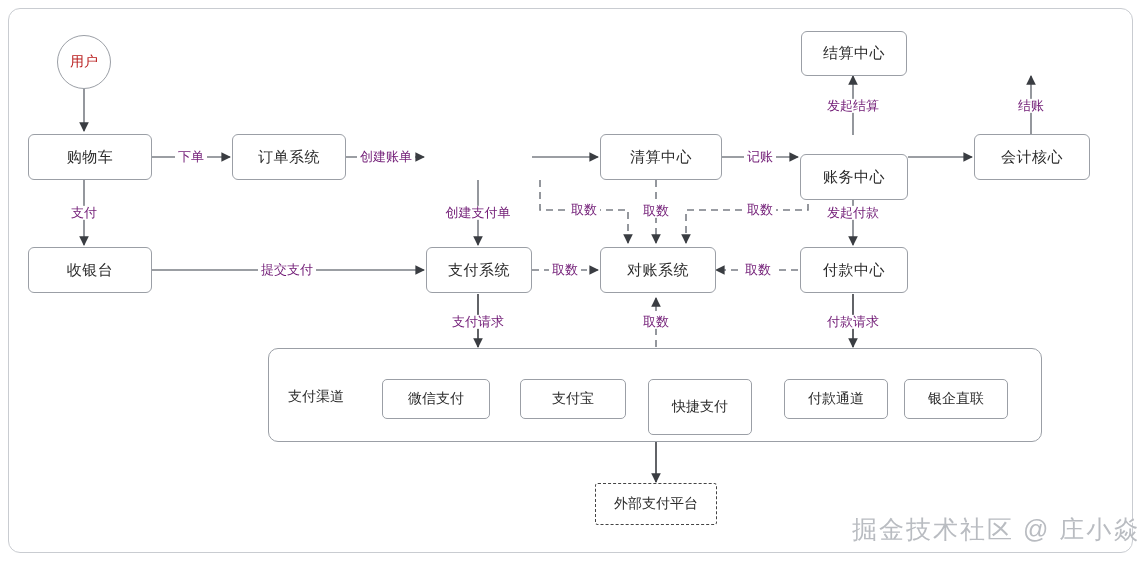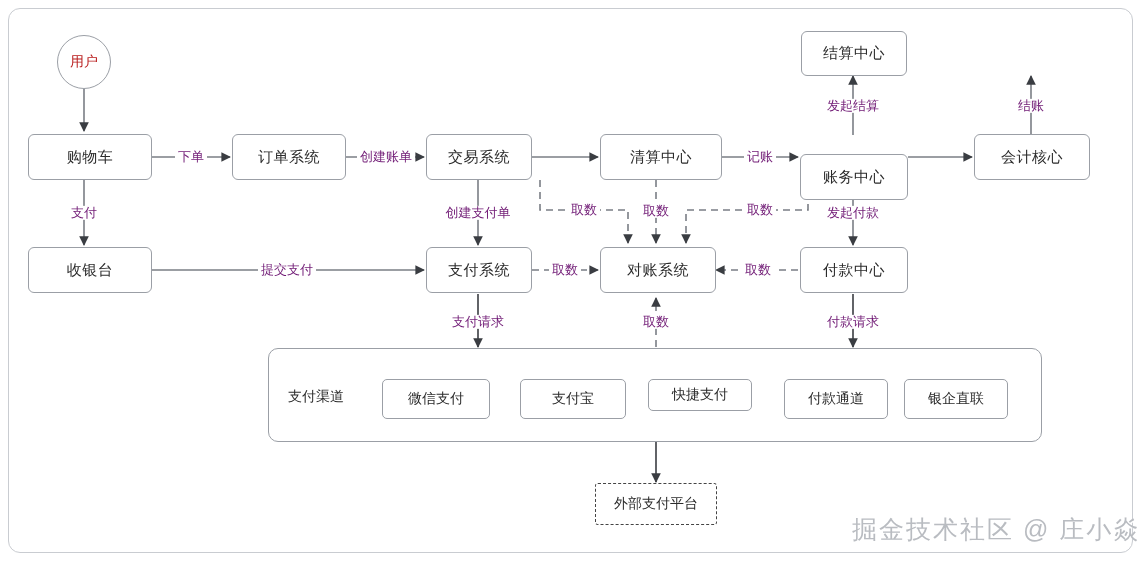--- a/index.html
+++ b/index.html
@@ -185,21 +185,20 @@
       <path d="M 656 347 L 656 298" marker-end="url(#arrowDash)"></path>
     </g>
   </svg>
 
   <div class="node-circle" style="left:57px; top:35px; width:54px; height:54px;">用户</div>
 
   <div class="node-box" style="left:28px; top:134px; width:124px; height:46px;">购物车</div>
 
   <div class="node-box" style="left:232px; top:134px; width:114px; height:46px;">订单系统</div>
 
-  <div class="node-box" style="left:426px; top:134px; width:106px; height:46px;">交易系统</div>
 
   <div class="node-box" style="left:600px; top:134px; width:122px; height:46px;">清算中心</div>
 
   <div class="node-box" style="left:800px; top:134px; width:108px; height:46px;margin-top:20px;">账务中心</div>
 
   <div class="node-box" style="left:974px; top:134px; width:116px; height:46px;">会计核心</div>
 
   <div class="node-box" style="left:801px; top:31px; width:106px; height:45px;">结算中心</div>
 
 
@@ -214,21 +213,21 @@
   <div class="node-dashed" style="left:595px; top:483px; width:122px; height:42px;">外部支付平台</div>
 
   <div class="channel-group" style="left:268px; top:348px; width:774px; height:94px;"></div>
 
   <span class="channel-label" style="left:288px; top:388px;">支付渠道</span>
 
   <div class="chip" style="left:382px; top:379px; width:108px; height:40px;">微信支付</div>
 
   <div class="chip" style="left:520px; top:379px; width:106px; height:40px;">支付宝</div>
 
-  <div class="chip" style="left:648px; top:379px; width:104px; height:32px;">快捷支付</div>
+  <div class="chip" style="left:648px; top:379px; width:104px; height:56px;">快捷支付</div>
 
   <div class="chip" style="left:784px; top:379px; width:104px; height:40px;">付款通道</div>
 
   <div class="chip" style="left:904px; top:379px; width:104px; height:40px;">银企直联</div>
 
   <span class="edge-label" style="left:191px; top:157px;">下单</span>
 
   <span class="edge-label" style="left:386px; top:157px;">创建账单</span>
 
   <span class="edge-label" style="left:760px; top:157px;">记账</span>

